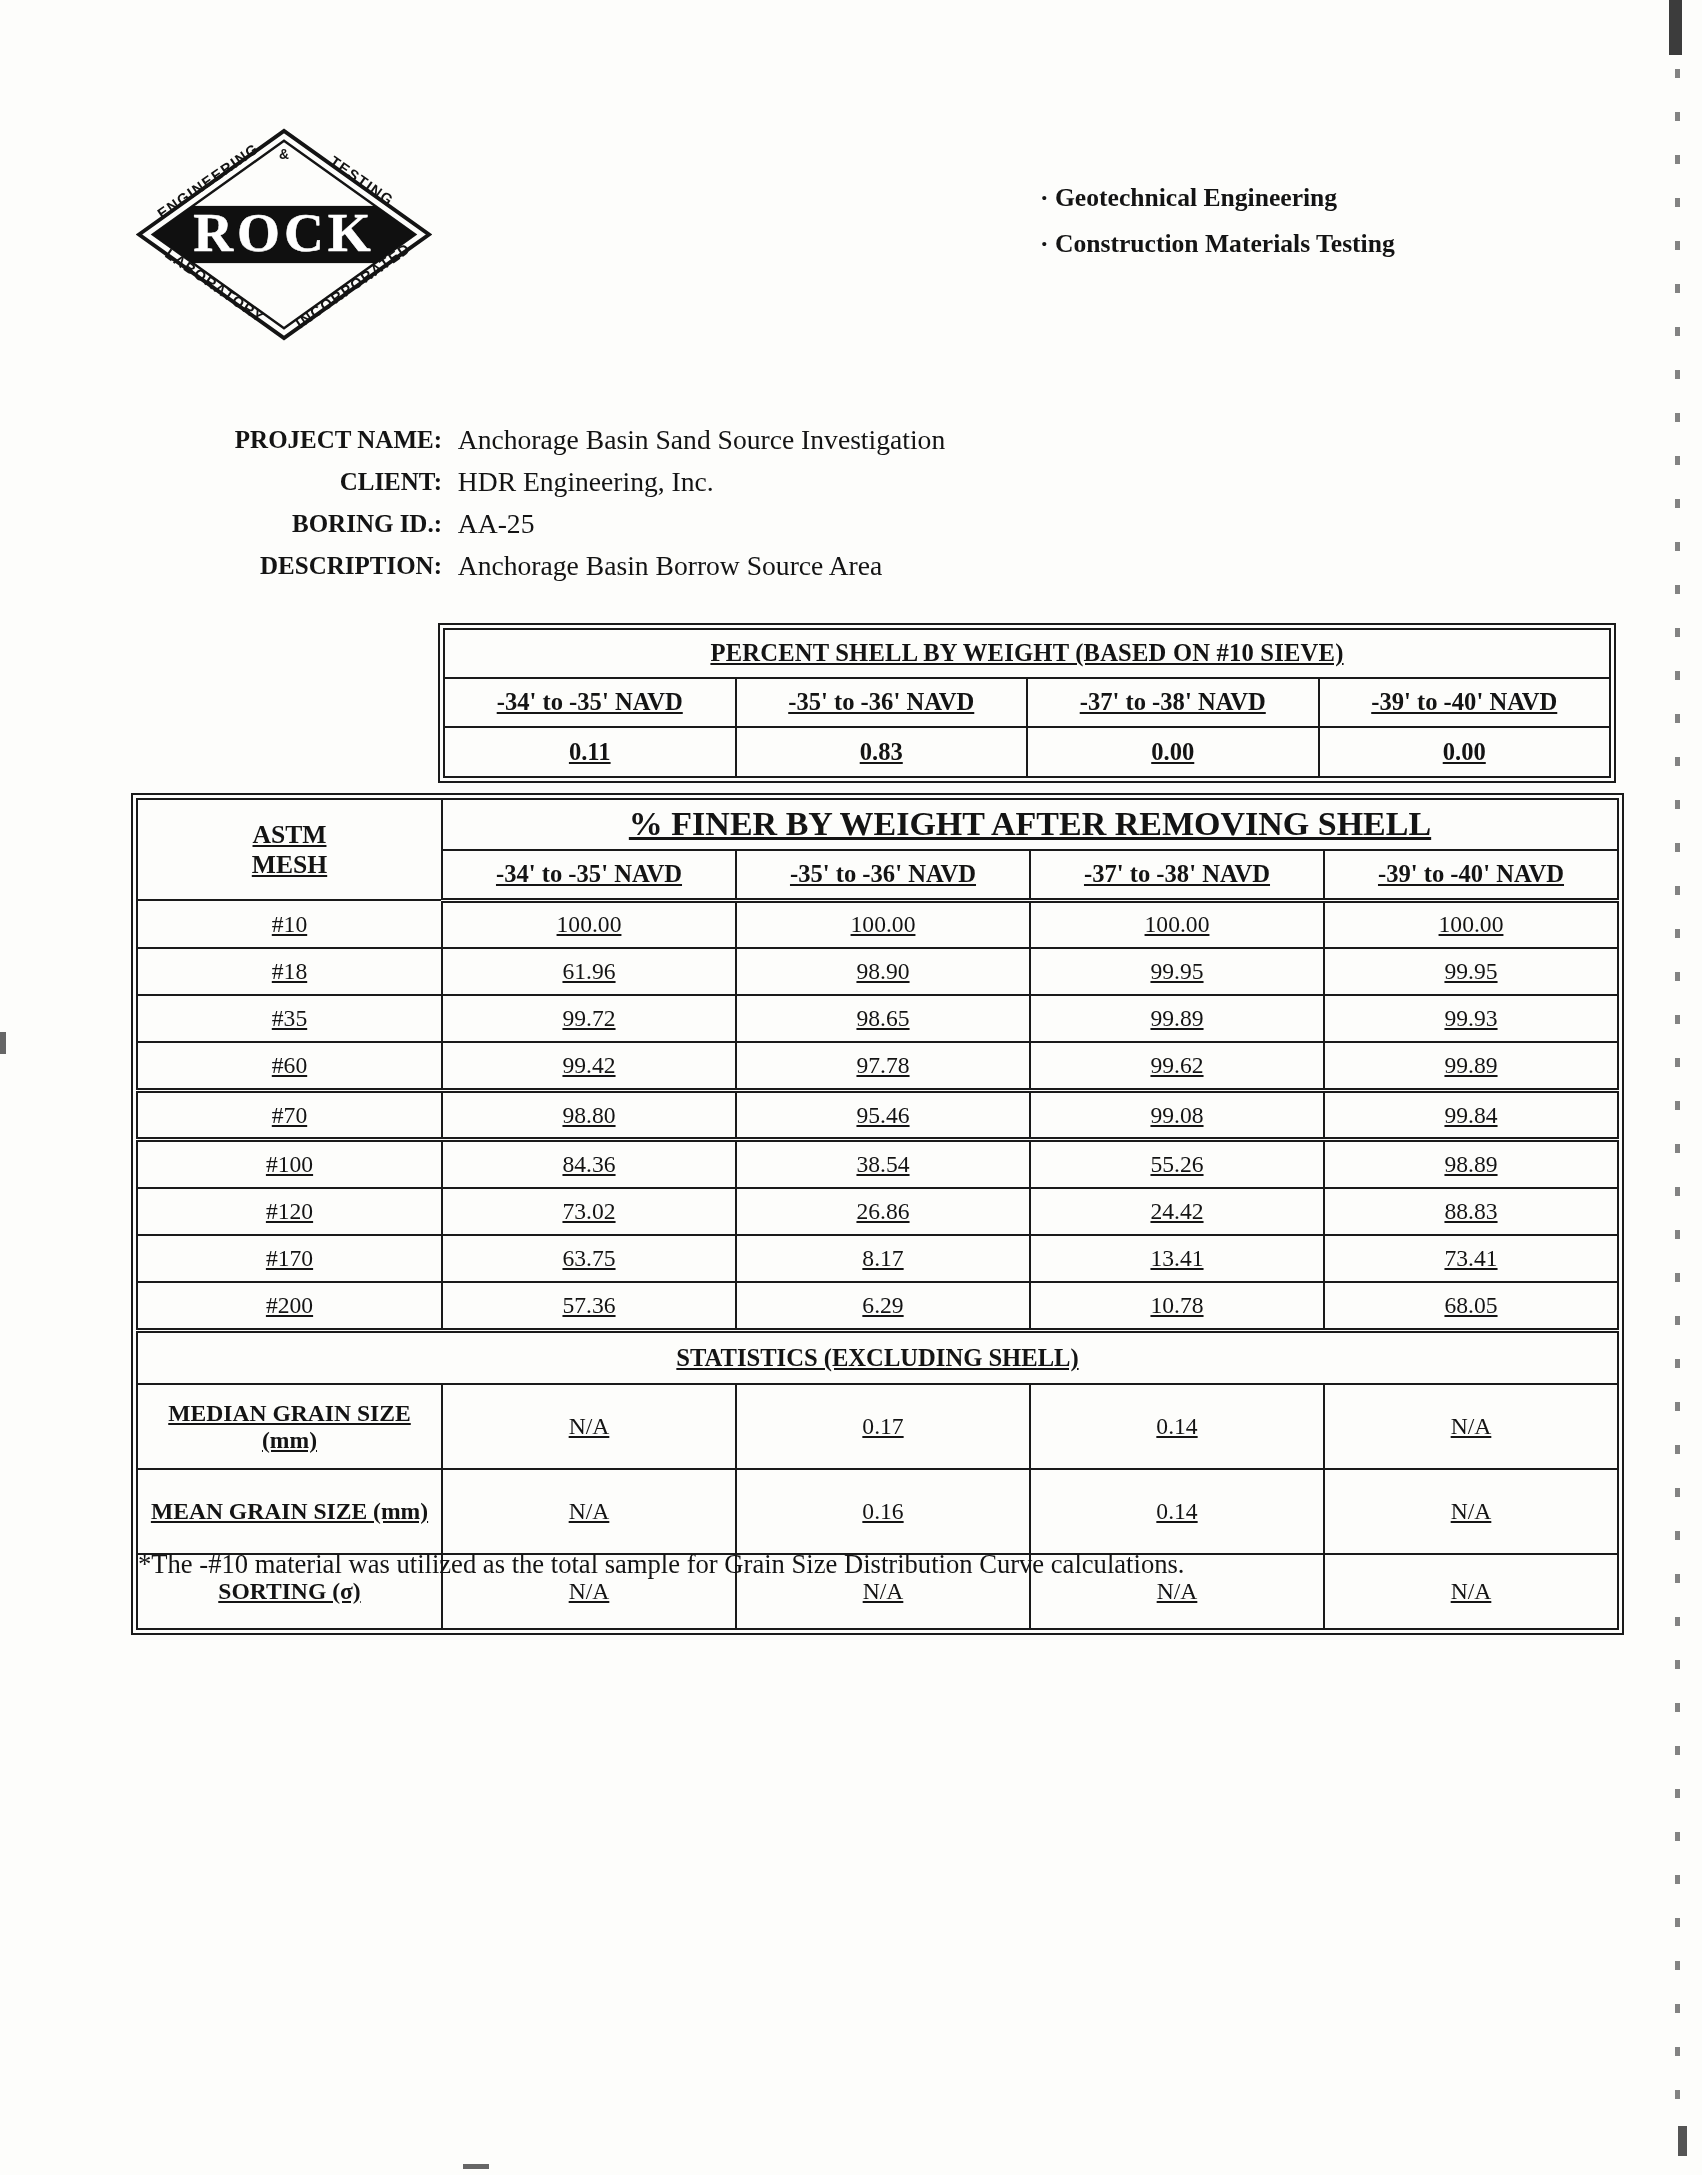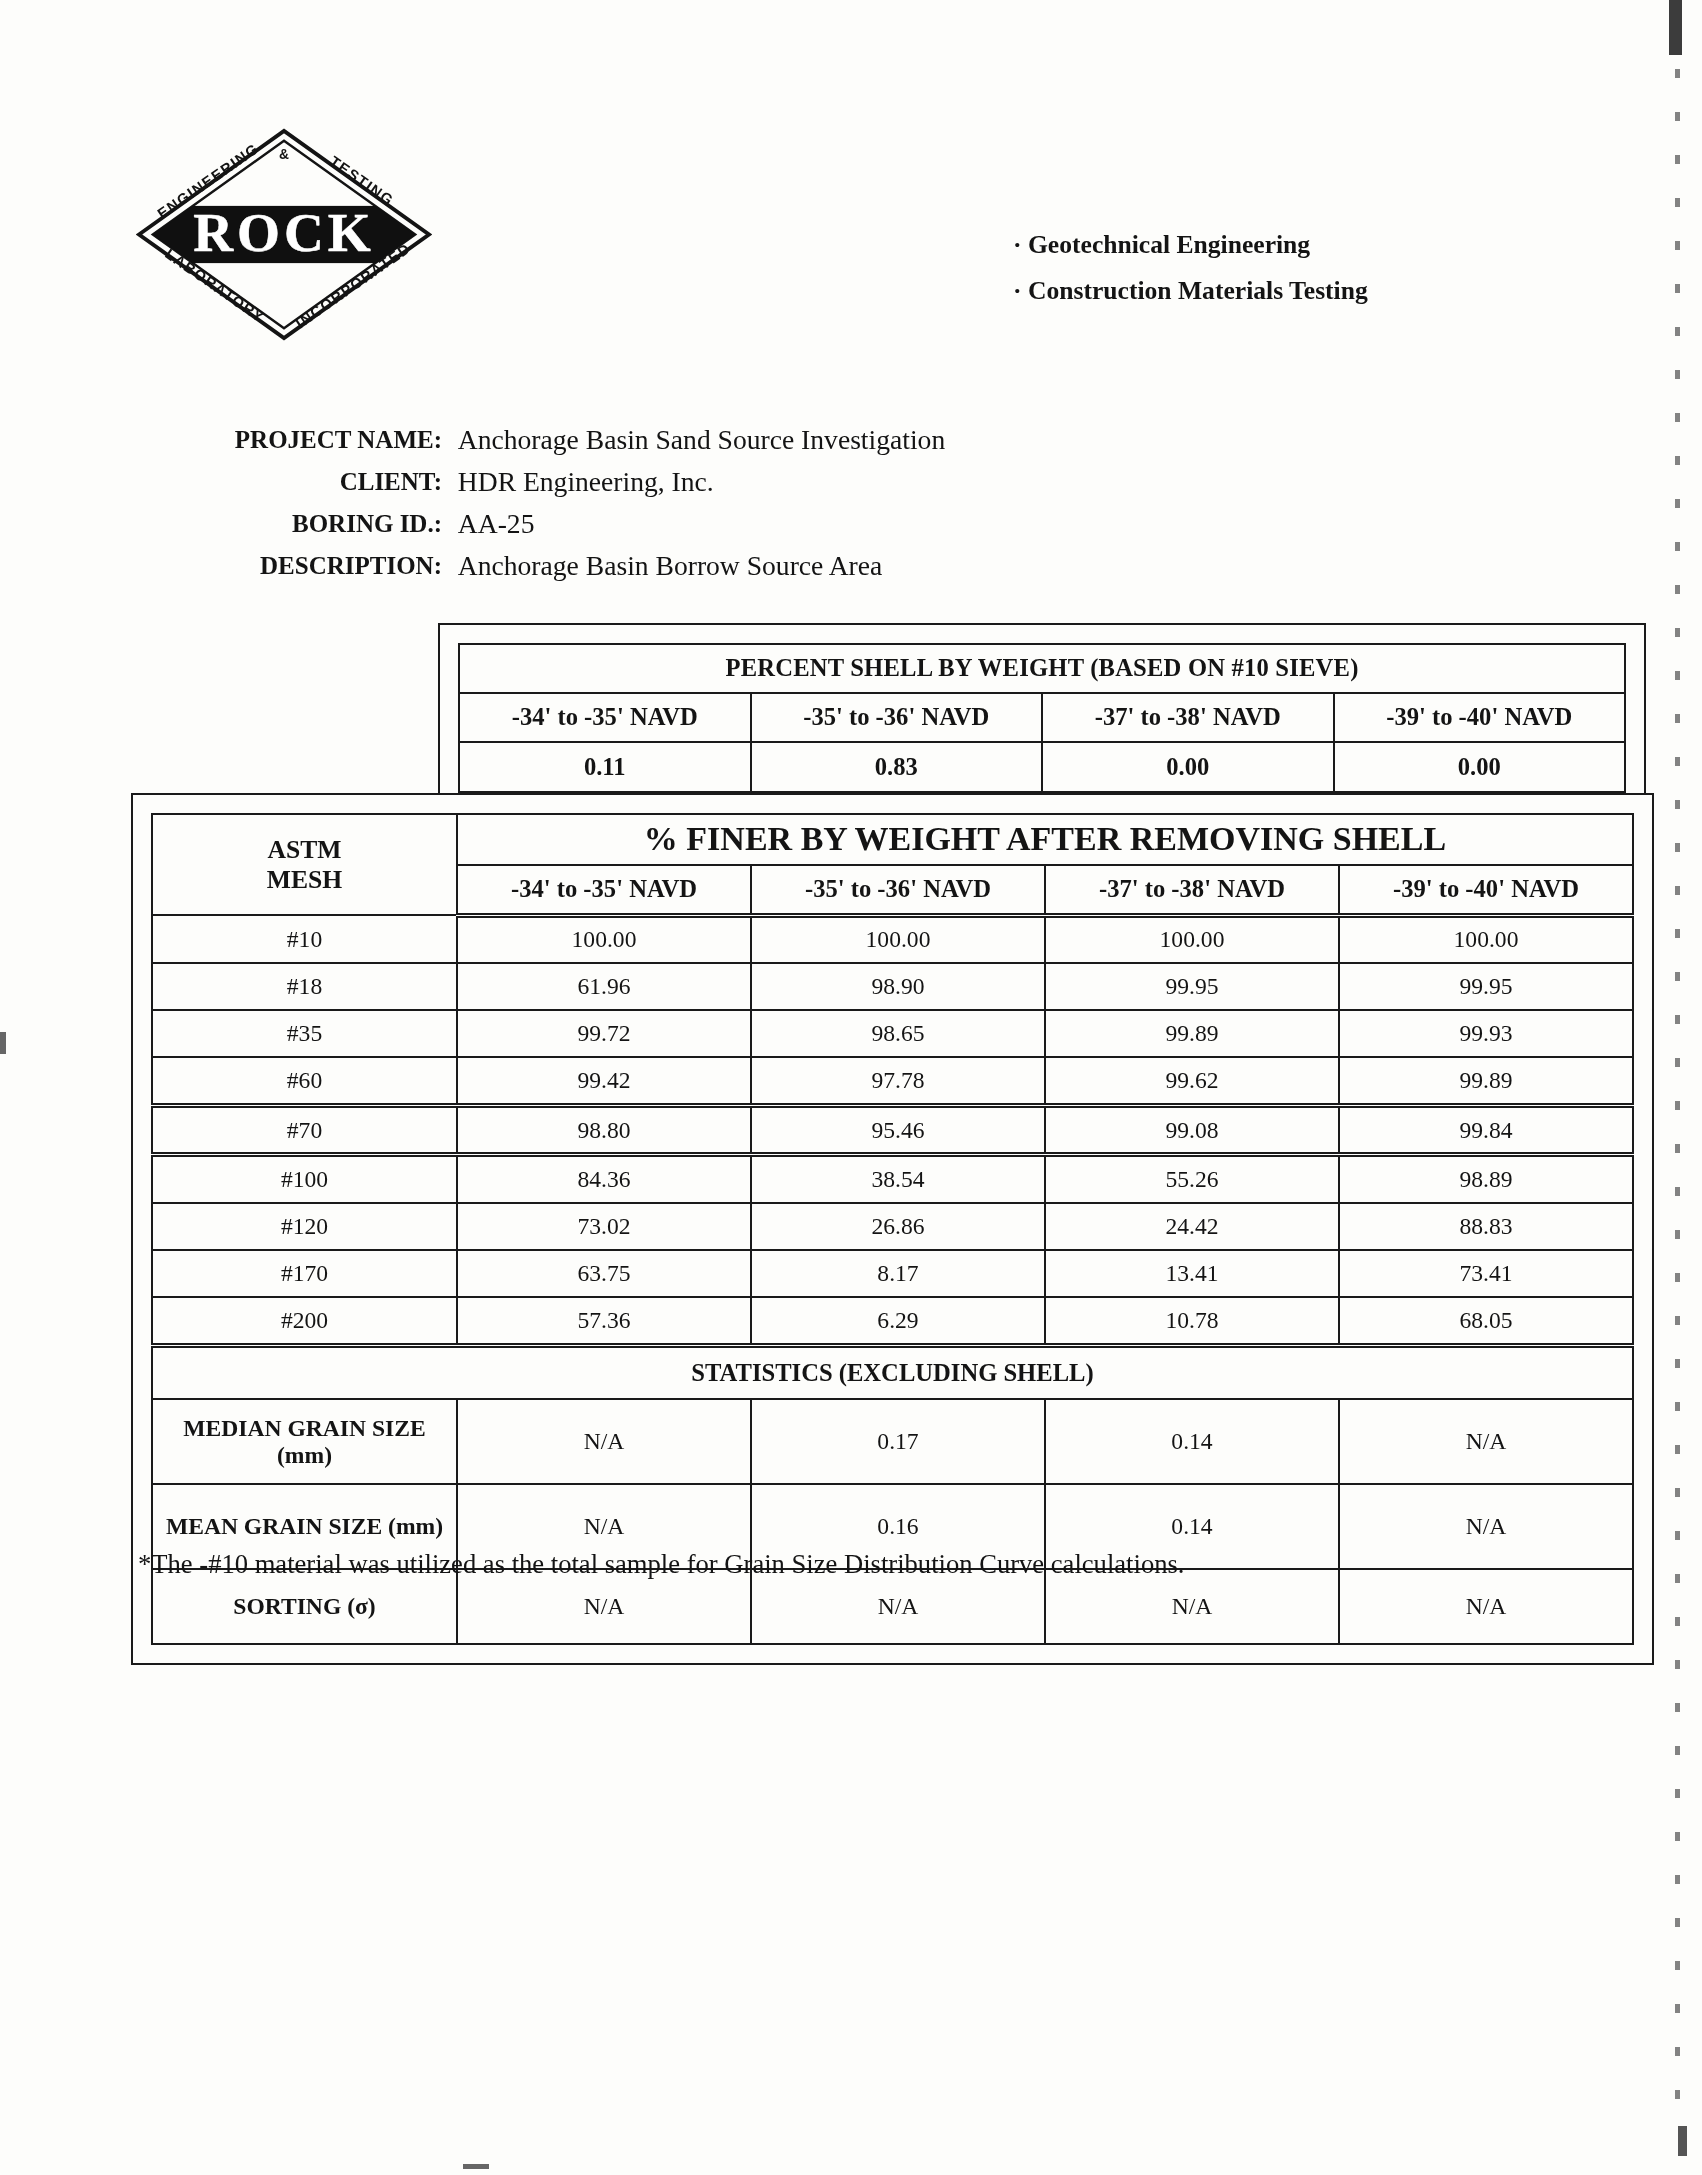--- a/index.html
+++ b/index.html
@@ -23,31 +23,31 @@
     font-weight:bold;font-size:56px;letter-spacing:4px;
     text-anchor:middle;
   }
   .logo-small{
     fill:#141414;font-family:"Liberation Sans", sans-serif;
     font-weight:bold;font-size:15px;letter-spacing:1.5px;text-anchor:middle;
   }
   .logo-amp{fill:#141414;font-family:"Liberation Sans", sans-serif;font-weight:bold;font-size:14px;text-anchor:middle;}
 
   
-  .services{position:absolute;left:1013px;top:175px;margin-top:47px;}
+  .services{position:absolute;left:1040px;top:175px;}
   .service{font-weight:bold;font-size:25.6px;line-height:46px;white-space:nowrap;}
 
   
   .project-info{position:absolute;left:146px;top:419px;}
   .pi-row{display:flex;line-height:42px;}
   .pi-label{width:296px;text-align:right;font-weight:bold;font-size:25px;white-space:nowrap;}
   .pi-value{padding-left:15.8px;font-size:27.6px;white-space:nowrap;}
 
   
-  .tbl-outer{position:absolute;border:2.5px solid #1a1a1a;padding:18px;background:#fdfdfb;}
+  .tbl-outer{position:absolute;border:2.5px solid #1a1a1a;padding:3px;background:#fdfdfb;text-decoration:underline;}
   .tbl{border-collapse:collapse;width:100%;table-layout:fixed;}
   .tbl th,.tbl td{
     border:2px solid #1a1a1a;
     text-align:center;vertical-align:middle;
     font-size:23.6px;padding:3.9px 3.9px;
   }
   .tbl th{font-weight:bold;font-size:24.6px;}
   .tbl-title{font-size:25.6px;letter-spacing:0.2px;height:43px;}
   .shell-pos{left:438px;top:623px;width:1168px;}
   .shell-tbl td{font-weight:bold;font-size:24.6px;height:41px;}

